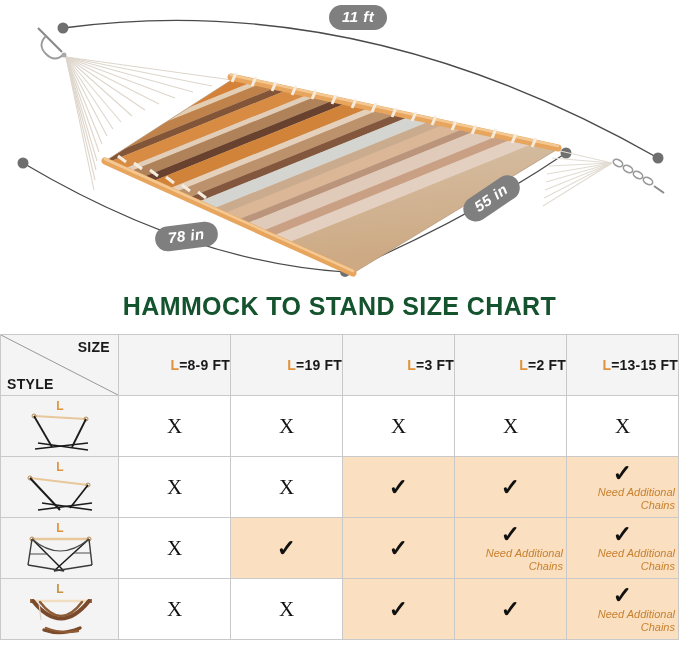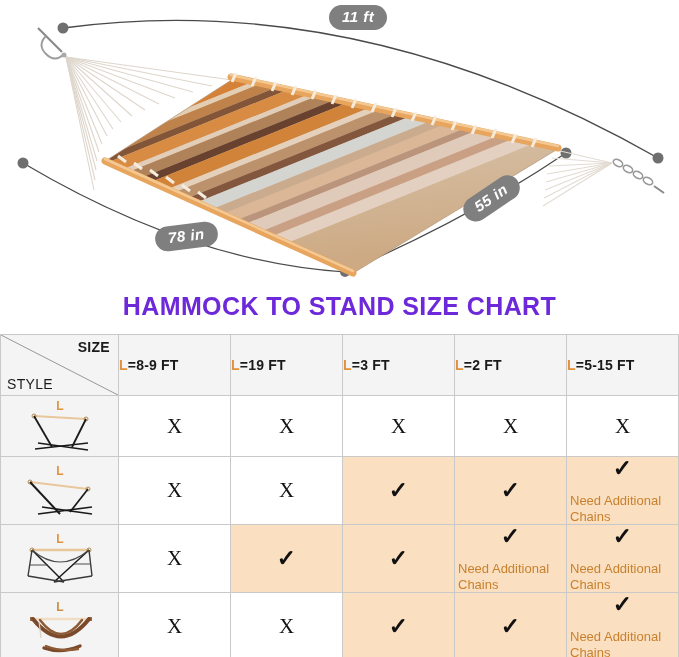--- a/index.html
+++ b/index.html
@@ -42,38 +42,38 @@
   }
   #badge-span   { left: 329px; top: 5px; }
   #badge-length { left: 155px; top: 224px; transform: rotate(-7deg); }
   #badge-width  { left: 460px; top: 186px; transform: rotate(-34deg); }
 
   
   #chart-title {
     text-align: center;
     font-size: 25px;
     font-weight: bold;
-    color: #6d28d9;
+    color: #14532d;
     letter-spacing: 0.4px;
     margin: 0;
     padding: 0 0 12px 0;
     height: 32px;
     line-height: 32px;
   }
 
   
   #size-table {
     border-collapse: collapse;
     width: 679px;
     table-layout: fixed;
   }
   #size-table th, #size-table td {
     border: 1px solid #c9c9c9;
     padding: 0;
-    text-align: left;
+    text-align: right;
     vertical-align: middle;
   }
   col.c-style { width: 118px; }
   col.c-size  { width: 112px; }
 
   
   .corner-cell {
     position: relative;
     height: 60px;
     background: #f4f4f4;
@@ -91,21 +91,21 @@
     font-size: 14px;
     font-weight: bold;
     color: #1a1a1a;
     letter-spacing: 0.3px;
   }
   .corner-cell .lbl-style {
     position: absolute;
     left: 6px;
     bottom: 3px;
     font-size: 14px;
-    font-weight: normal;
+    font-weight: bold;
     color: #1a1a1a;
     letter-spacing: 0.3px;
   }
 
   .head-cell {
     height: 60px;
     background: #f4f4f4;
     font-size: 14px;
     font-weight: bold;
     color: #1a1a1a;
@@ -130,25 +130,26 @@
   .mark {
     font-size: 22px;
     color: #111111;
     line-height: 1;
     display: block;
   }
   .mark.x { font-size: 21px; font-weight: 400; font-family: "Liberation Serif", serif; }
   .mark.ck { font-size: 23px; font-weight: bold; }
   .note {
     display: block;
-    font-size: 13px;
+    font-size: 11px;
     color: #c8812f;
     line-height: 1.2;
-    margin-top: 13px;
+    margin-top: 1px;
     padding: 0 3px;
+    font-style: italic;
   }
   .val-cell .stack { display: flex; flex-direction: column; align-items: center; justify-content: center; height: 100%; }
 </style>
 </head>
 <body>
 
 <div id="hero">
   <svg width="679" height="290" viewBox="0 0 679 290">
     <defs>
       <linearGradient id="fab" x1="0" y1="0" x2="0.25" y2="1">
@@ -320,21 +321,21 @@
       <th class="head-cell">
         <span class="ell">L</span><span>=19 FT</span>
       </th>
       <th class="head-cell">
         <span class="ell">L</span><span>=3 FT</span>
       </th>
       <th class="head-cell">
         <span class="ell">L</span><span>=2 FT</span>
       </th>
       <th class="head-cell">
-        <span class="ell">L</span><span>=5-15 FT</span>
+        <span class="ell">L</span><span>=13-15 FT</span>
       </th>
     </tr>
   </thead>
   <tbody>
 
     <tr>
       <td class="style-cell">
         <svg width="112" height="58" viewBox="0 0 112 58">
           <text x="56" y="13" text-anchor="middle" font-family="Liberation Sans, sans-serif" font-size="12" font-weight="bold" fill="#e0933c">L</text>
           <line x1="30" y1="19" x2="82" y2="22" stroke="#e8c79b" stroke-width="2.2"></line>

